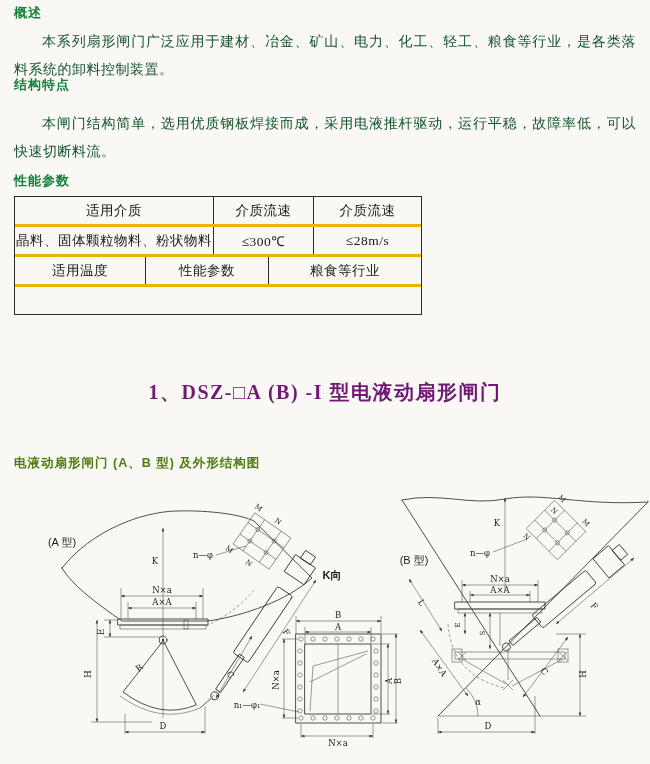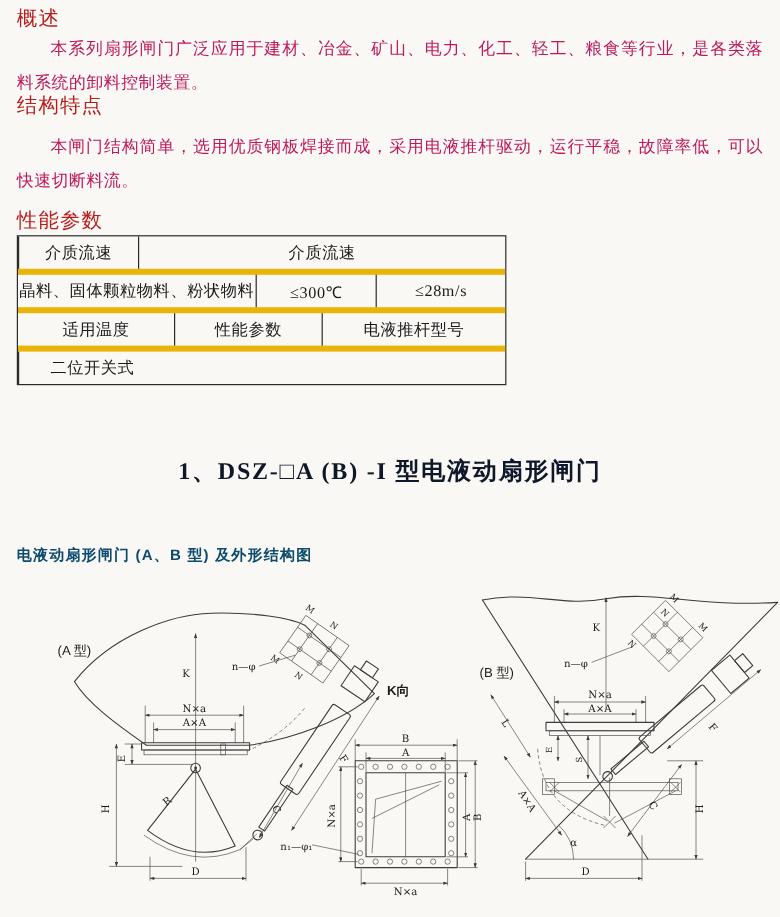--- a/index.html
+++ b/index.html
@@ -1,67 +1,67 @@
 <!DOCTYPE html>
 <html><head>
 <meta charset="utf-8">
 <style>
   html,body{margin:0;padding:0}
   body{width:650px;height:764px;background:#f9f8f4;position:relative;overflow:hidden;
        font-family:"Liberation Serif",serif;color:#1d1d1d}
   .abs{position:absolute}
-  .hd{font-family:"Liberation Sans",sans-serif;font-weight:normal;font-size:17px;color:#b91c1c;letter-spacing:1px}
-  .para{font-size:14px;line-height:27.5px;text-align:justify;text-indent:2em;color:#be185d;letter-spacing:.5px}
+  .hd{font-family:"Liberation Sans",sans-serif;font-weight:bold;font-size:13px;color:#15803d;letter-spacing:1px}
+  .para{font-size:14px;line-height:27.5px;text-align:justify;text-indent:2em;color:#14532d;letter-spacing:.5px}
   .ptable{left:14px;top:196px;width:406px;border:1.6px solid #2b2b2b;background:transparent}
-  .trow{display:flex;height:27px;border-top:5px solid #eab308}
+  .trow{display:flex;height:27px;border-top:3px solid #eab308}
   .trow.first{border-top:none}
   .tcell{display:flex;align-items:center;justify-content:center;font-size:13.5px;color:#1a1a1a;
          border-left:1px solid #2b2b2b;letter-spacing:.5px;white-space:nowrap;overflow:hidden}
   .tcell.c0{border-left:none}
   .r12 .c0{width:198px}.r12 .c1{width:99px}.r12 .c2{flex:1}
   .r34 .c0{width:130px}.r34 .c1{width:122px}.r34 .c2{flex:1}
   .ptitle{left:0;top:379px;width:650px;text-align:center;font-size:20px;font-weight:bold;
-          color:#0f172a;letter-spacing:1.5px}
+          color:#701a75;letter-spacing:1.5px}
   .pcap{left:14px;top:455px;font-family:"Liberation Sans",sans-serif;font-weight:bold;
-        font-size:12.5px;color:#0c4a6e;letter-spacing:1px}
+        font-size:12.5px;color:#4d7c0f;letter-spacing:1px}
   svg .ln{fill:none;stroke:#3b3b3b;stroke-width:.9;stroke-linecap:round;stroke-linejoin:round}
   svg .tn{fill:none;stroke:#4a4a4a;stroke-width:.55}
   svg .dash{stroke-dasharray:3 2.2}
   svg text.lbl{font-family:"DejaVu Serif",serif;font-size:8.5px;fill:#1c1c1c;text-anchor:middle}
   svg text.sm{font-size:7px}
   svg text.cjk{font-family:"Liberation Sans",sans-serif;font-size:11px;fill:#1c1c1c;text-anchor:middle}
 </style>
 </head>
 <body>
 
 <div class="abs hd" style="left:14px;top:4px">概述</div>
 <div class="abs para" style="left:14px;top:28px;width:622px">本系列扇形闸门广泛应用于建材、冶金、矿山、电力、化工、轻工、粮食等行业，是各类落料系统的卸料控制装置。</div>
 
 <div class="abs hd" style="left:14px;top:76px">结构特点</div>
 <div class="abs para" style="left:14px;top:110px;width:622px">本闸门结构简单，选用优质钢板焊接而成，采用电液推杆驱动，运行平稳，故障率低，可以快速切断料流。</div>
 
 <div class="abs hd" style="left:14px;top:172px">性能参数</div>
 
 <div class="abs ptable">
   <div class="trow r12 first">
+    <div class="tcell c0">适用介质</div>
     <div class="tcell c1">介质流速</div>
     <div class="tcell c2">介质流速</div>
   </div>
   <div class="trow r12">
     <div class="tcell c0">晶料、固体颗粒物料、粉状物料</div>
     <div class="tcell c1">≤300℃</div>
     <div class="tcell c2">≤28m/s</div>
   </div>
   <div class="trow r34">
     <div class="tcell c0">适用温度</div>
     <div class="tcell c1">性能参数</div>
-    <div class="tcell c2">电液推杆型号</div>
+    <div class="tcell c2">粮食等行业</div>
   </div>
   <div class="trow r34">
-    <div class="tcell c1">二位开关式</div>
   </div>
 </div>
 
 <div class="abs ptitle">1、DSZ-□A (B) -I 型电液动扇形闸门</div>
 <div class="abs pcap">电液动扇形闸门 (A、B 型) 及外形结构图</div>
 
 <svg class="abs" style="left:0;top:484px" width="650" height="280" viewBox="0 0 650 280">
   <defs>
     <marker id="ae" markerWidth="8" markerHeight="6" refX="6.5" refY="2.5" orient="auto">
       <path d="M0,0L7,2.5L0,5z" fill="#3b3b3b"></path>

